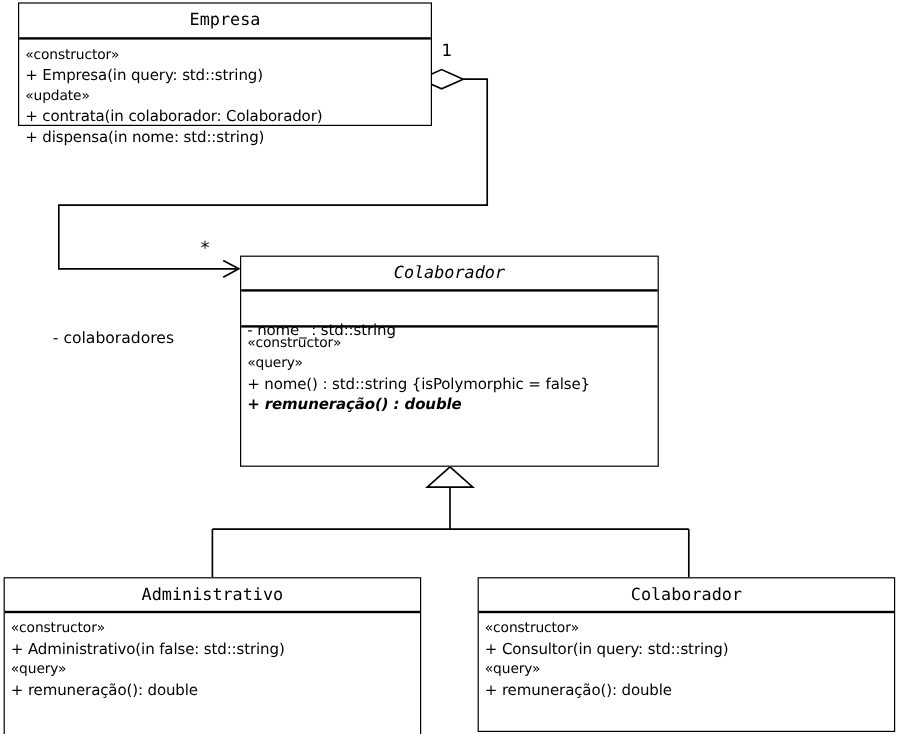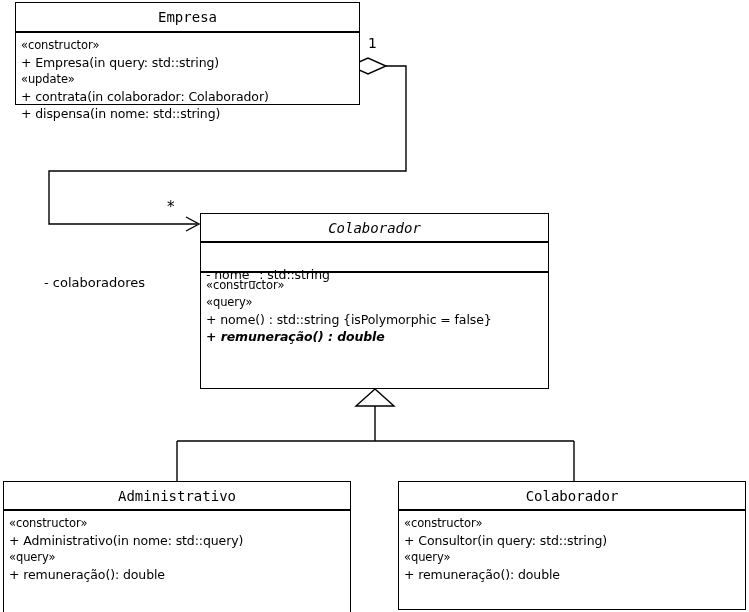--- a/index.html
+++ b/index.html
@@ -138,21 +138,21 @@
       <div class="member stereotype">«query»</div>
       <div class="member">+ nome() : std::string {isPolymorphic = false}</div>
       <div class="member italic">+ remuneração() : double</div>
     </div>
   </div>
 
   <div class="uml-class" id="cls-administrativo" style="left:3px; top:481px; width:348px; height:145px;">
     <div class="class-title" style="height:29px;">Administrativo</div>
     <div class="compartment">
       <div class="member stereotype">«constructor»</div>
-      <div class="member">+ Administrativo(in nome: std::query)</div>
+      <div class="member">+ Administrativo(in false: std::string)</div>
       <div class="member stereotype">«query»</div>
       <div class="member">+ remuneração(): double</div>
     </div>
   </div>
 
   <div class="uml-class" id="cls-consultor" style="left:398px; top:481px; width:348px; height:129px;">
     <div class="class-title" style="height:29px;">Colaborador</div>
     <div class="compartment">
       <div class="member stereotype">«constructor»</div>
       <div class="member">+ Consultor(in query: std::string)</div>

